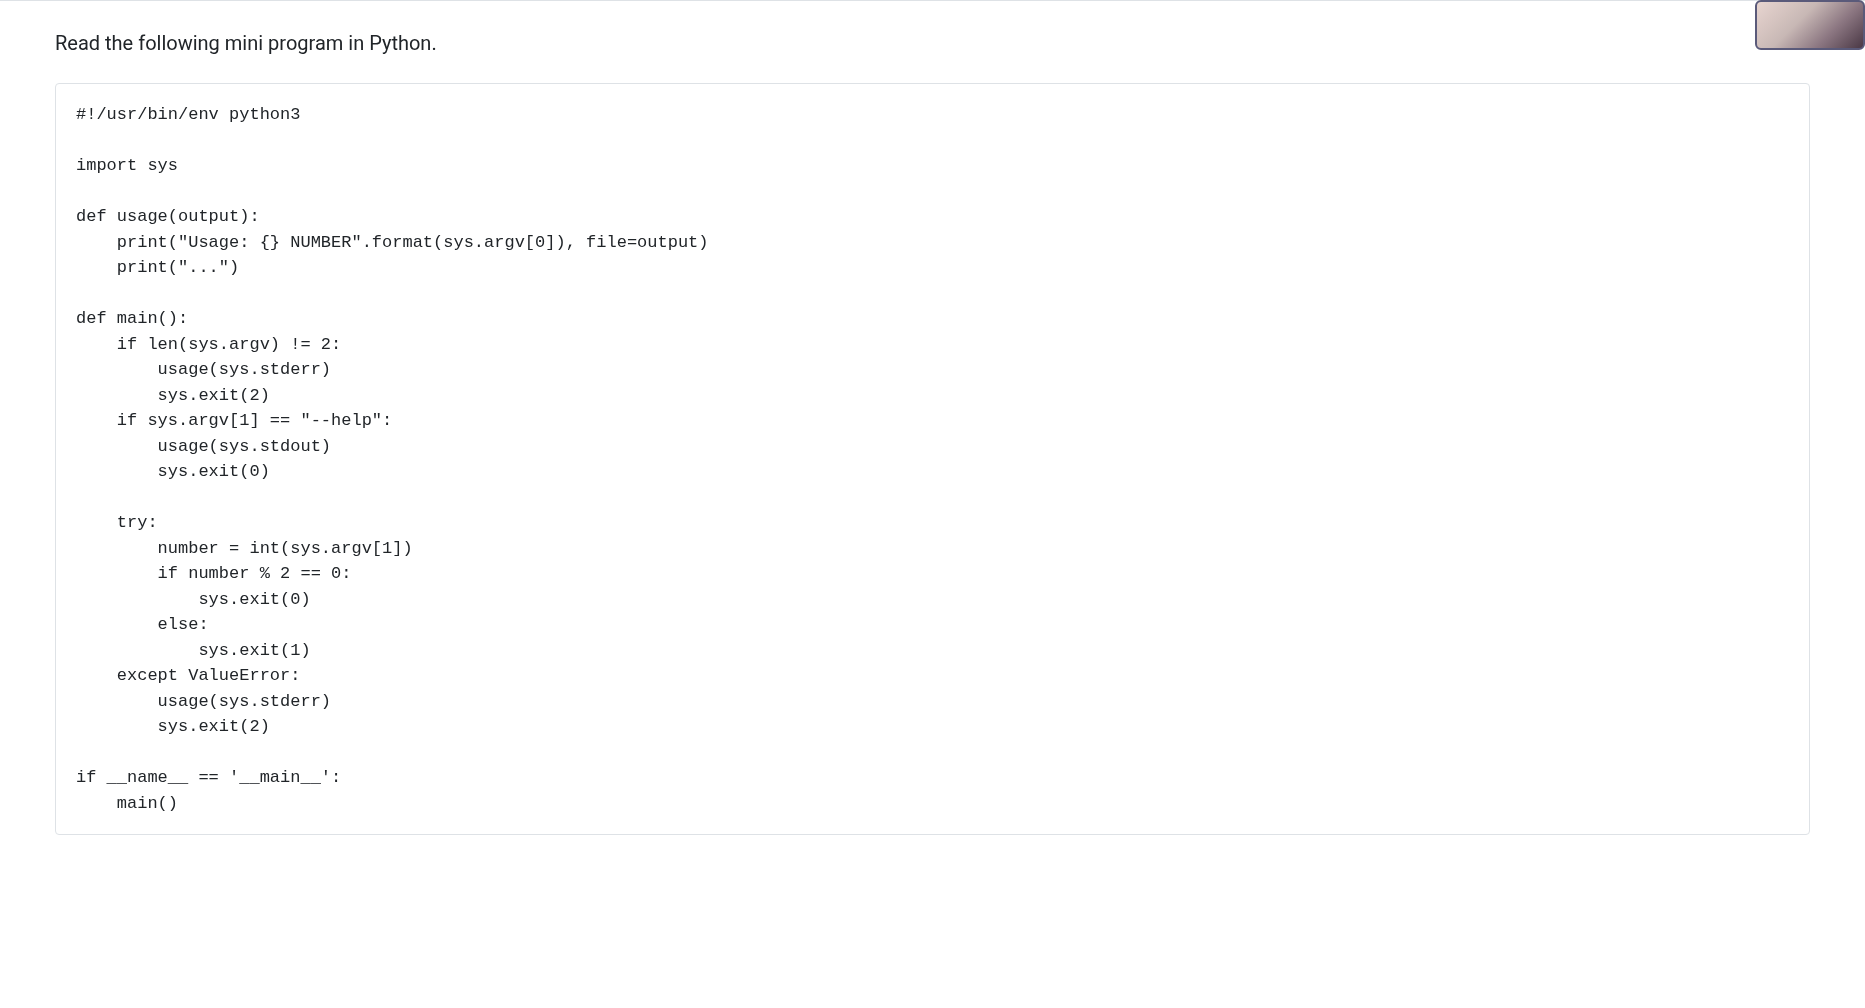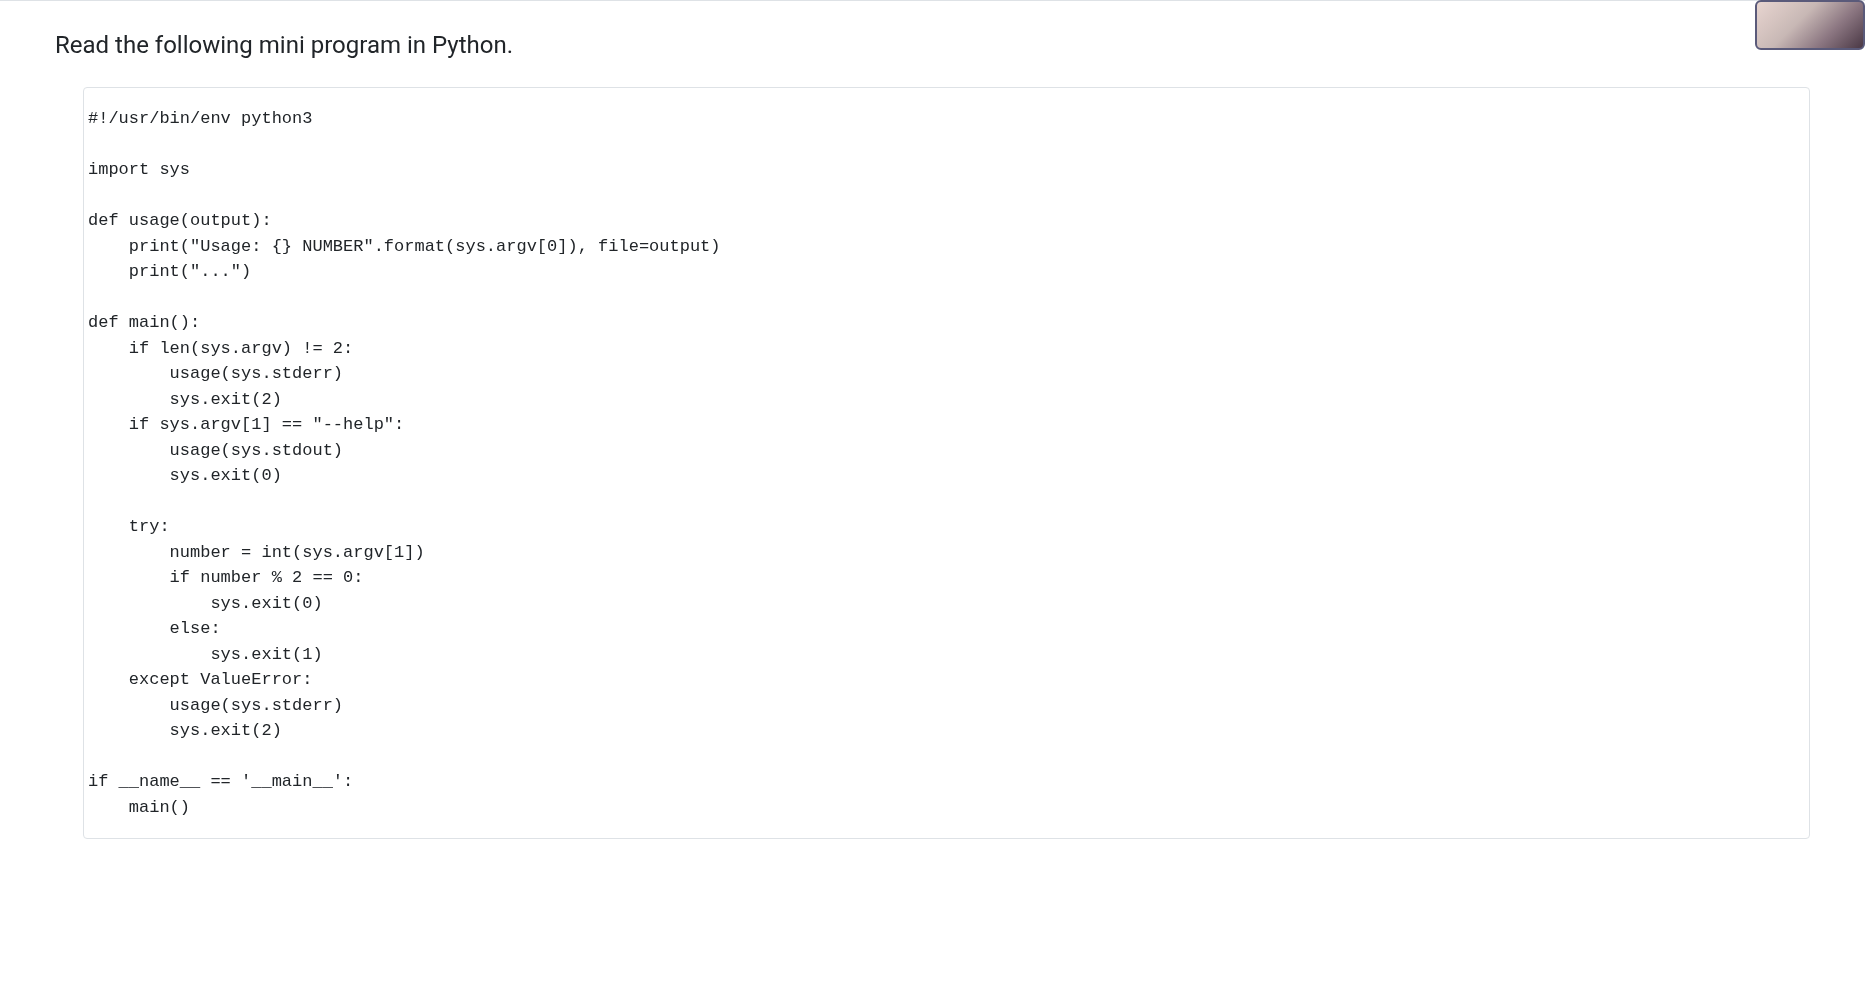--- a/index.html
+++ b/index.html
@@ -15,37 +15,36 @@
       width: 1865px;
     }
     .top-border {
       border-top: 1px solid #dee2e6;
       width: 100%;
     }
     .container {
       padding: 30px 55px 30px 55px;
     }
     .intro-text {
-      font-size: 24px;
+      font-size: 20px;
       color: #212529;
       margin-bottom: 28px;
       font-weight: 400;
     }
     .code-block {
       border: 1px solid #dee2e6;
       border-radius: 4px;
-      padding: 18px 4px;
+      padding: 18px 20px;
       font-family: "SFMono-Regular", Consolas, "Liberation Mono", Menlo, Courier, monospace;
       font-size: 17px;
       line-height: 1.5;
       color: #212529;
       white-space: pre;
       overflow-x: auto;
       background: #ffffff;
-      margin-left: 28px;
     }
     .corner-image {
       position: absolute;
       top: 0;
       right: 0;
       width: 110px;
       height: 50px;
       border: 2px solid #5a5a7a;
       border-radius: 6px;
       background: linear-gradient(135deg, #e8d5d0 0%, #c8b8b5 40%, #8a7580 70%, #4a3845 100%);

